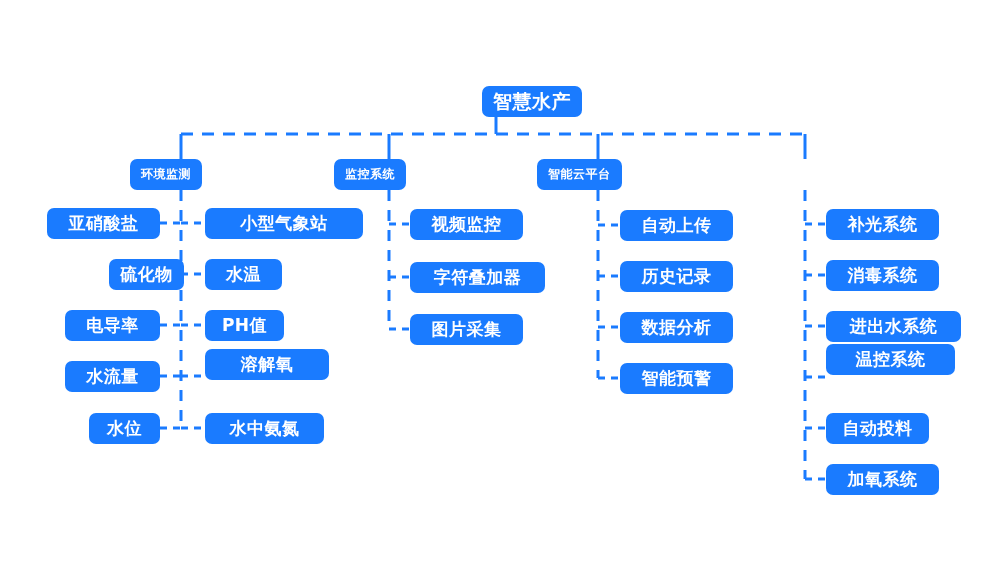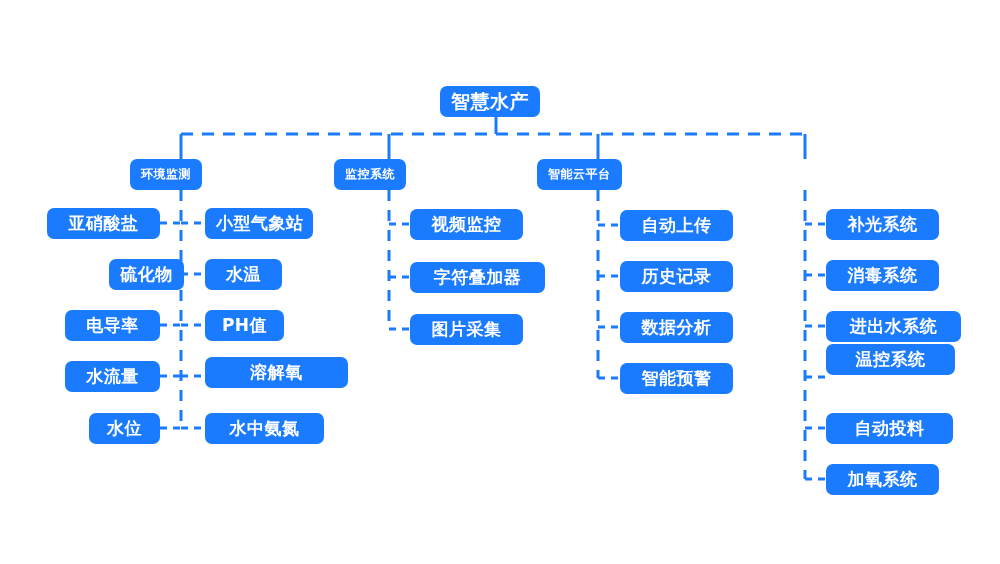--- a/index.html
+++ b/index.html
@@ -35,20 +35,21 @@
     border-radius: 7px;
     font-size: 18px;
     font-weight: 700;
     text-align: center;
     white-space: nowrap;
     letter-spacing: 0.5px;
     padding: 0 11px;
   }
   .node.root {
     font-size: 19px;
+    margin-left: 42px;
   }
   .node.lvl2 {
     font-size: 12px;
   }
   .node.leaf {
     font-weight: 700;
     font-size: 17px;
   }
   .node.leaf-r {
     text-align: center;
@@ -111,35 +112,35 @@
   <div class="node lvl2" style="left:130px; top:159px;">环境监测</div>
   <div class="node lvl2" style="left:334px; top:159px;">监控系统</div>
   <div class="node lvl2" style="left:537px; top:159px;">智能云平台</div>
 
   <div class="node leaf" style="left:47px; top:208px; width:113px;">亚硝酸盐</div>
   <div class="node leaf" style="left:65px; top:259px; width:75px;margin-left:44px;">硫化物</div>
   <div class="node leaf" style="left:65px; top:310px; width:95px;">电导率</div>
   <div class="node leaf" style="left:65px; top:361px; width:95px;">水流量</div>
   <div class="node leaf" style="left:89px; top:413px; width:71px;">水位</div>
 
-  <div class="node leaf leaf-r" style="left:205px; top:208px; width:108px;">小型气象站</div>
+  <div class="node leaf leaf-r" style="left:205px; top:208px; width:158px;">小型气象站</div>
   <div class="node leaf leaf-r" style="left:205px; top:259px; width:77px;">水温</div>
   <div class="node leaf leaf-r" style="left:205px; top:310px; width:79px;">PH值</div>
-  <div class="node leaf leaf-r" style="left:205px; top:357px; width:143px;border-radius:7px;">溶解氧</div>
+  <div class="node leaf leaf-r" style="left:205px; top:349px; width:124px;border-radius:7px;">溶解氧</div>
   <div class="node leaf leaf-r" style="left:205px; top:413px; width:119px;">水中氨氮</div>
 
   <div class="node leaf leaf-r" style="left:410px; top:209px; width:113px;">视频监控</div>
   <div class="node leaf leaf-r" style="left:410px; top:262px; width:135px;">字符叠加器</div>
   <div class="node leaf leaf-r" style="left:410px; top:314px; width:113px;font-family:Liberation Serif, serif;">图片采集</div>
 
   <div class="node leaf leaf-r" style="left:620px; top:210px; width:113px;">自动上传</div>
   <div class="node leaf leaf-r" style="left:620px; top:261px; width:113px;">历史记录</div>
   <div class="node leaf leaf-r" style="left:620px; top:312px; width:113px;">数据分析</div>
   <div class="node leaf leaf-r" style="left:620px; top:363px; width:113px;">智能预警</div>
 
   <div class="node leaf leaf-r" style="left:826px; top:209px; width:113px;">补光系统</div>
   <div class="node leaf leaf-r" style="left:826px; top:260px; width:113px;">消毒系统</div>
   <div class="node leaf leaf-r" style="left:826px; top:311px; width:135px;">进出水系统</div>
   <div class="node leaf leaf-r" style="left:826px; top:344px; width:129px;">温控系统</div>
-  <div class="node leaf leaf-r" style="left:826px; top:413px; width:127px;">自动投料</div>
+  <div class="node leaf leaf-r" style="left:826px; top:413px; width:103px;">自动投料</div>
   <div class="node leaf leaf-r" style="left:826px; top:464px; width:113px;">加氧系统</div>
 
 </div>
 
 </body></html>

